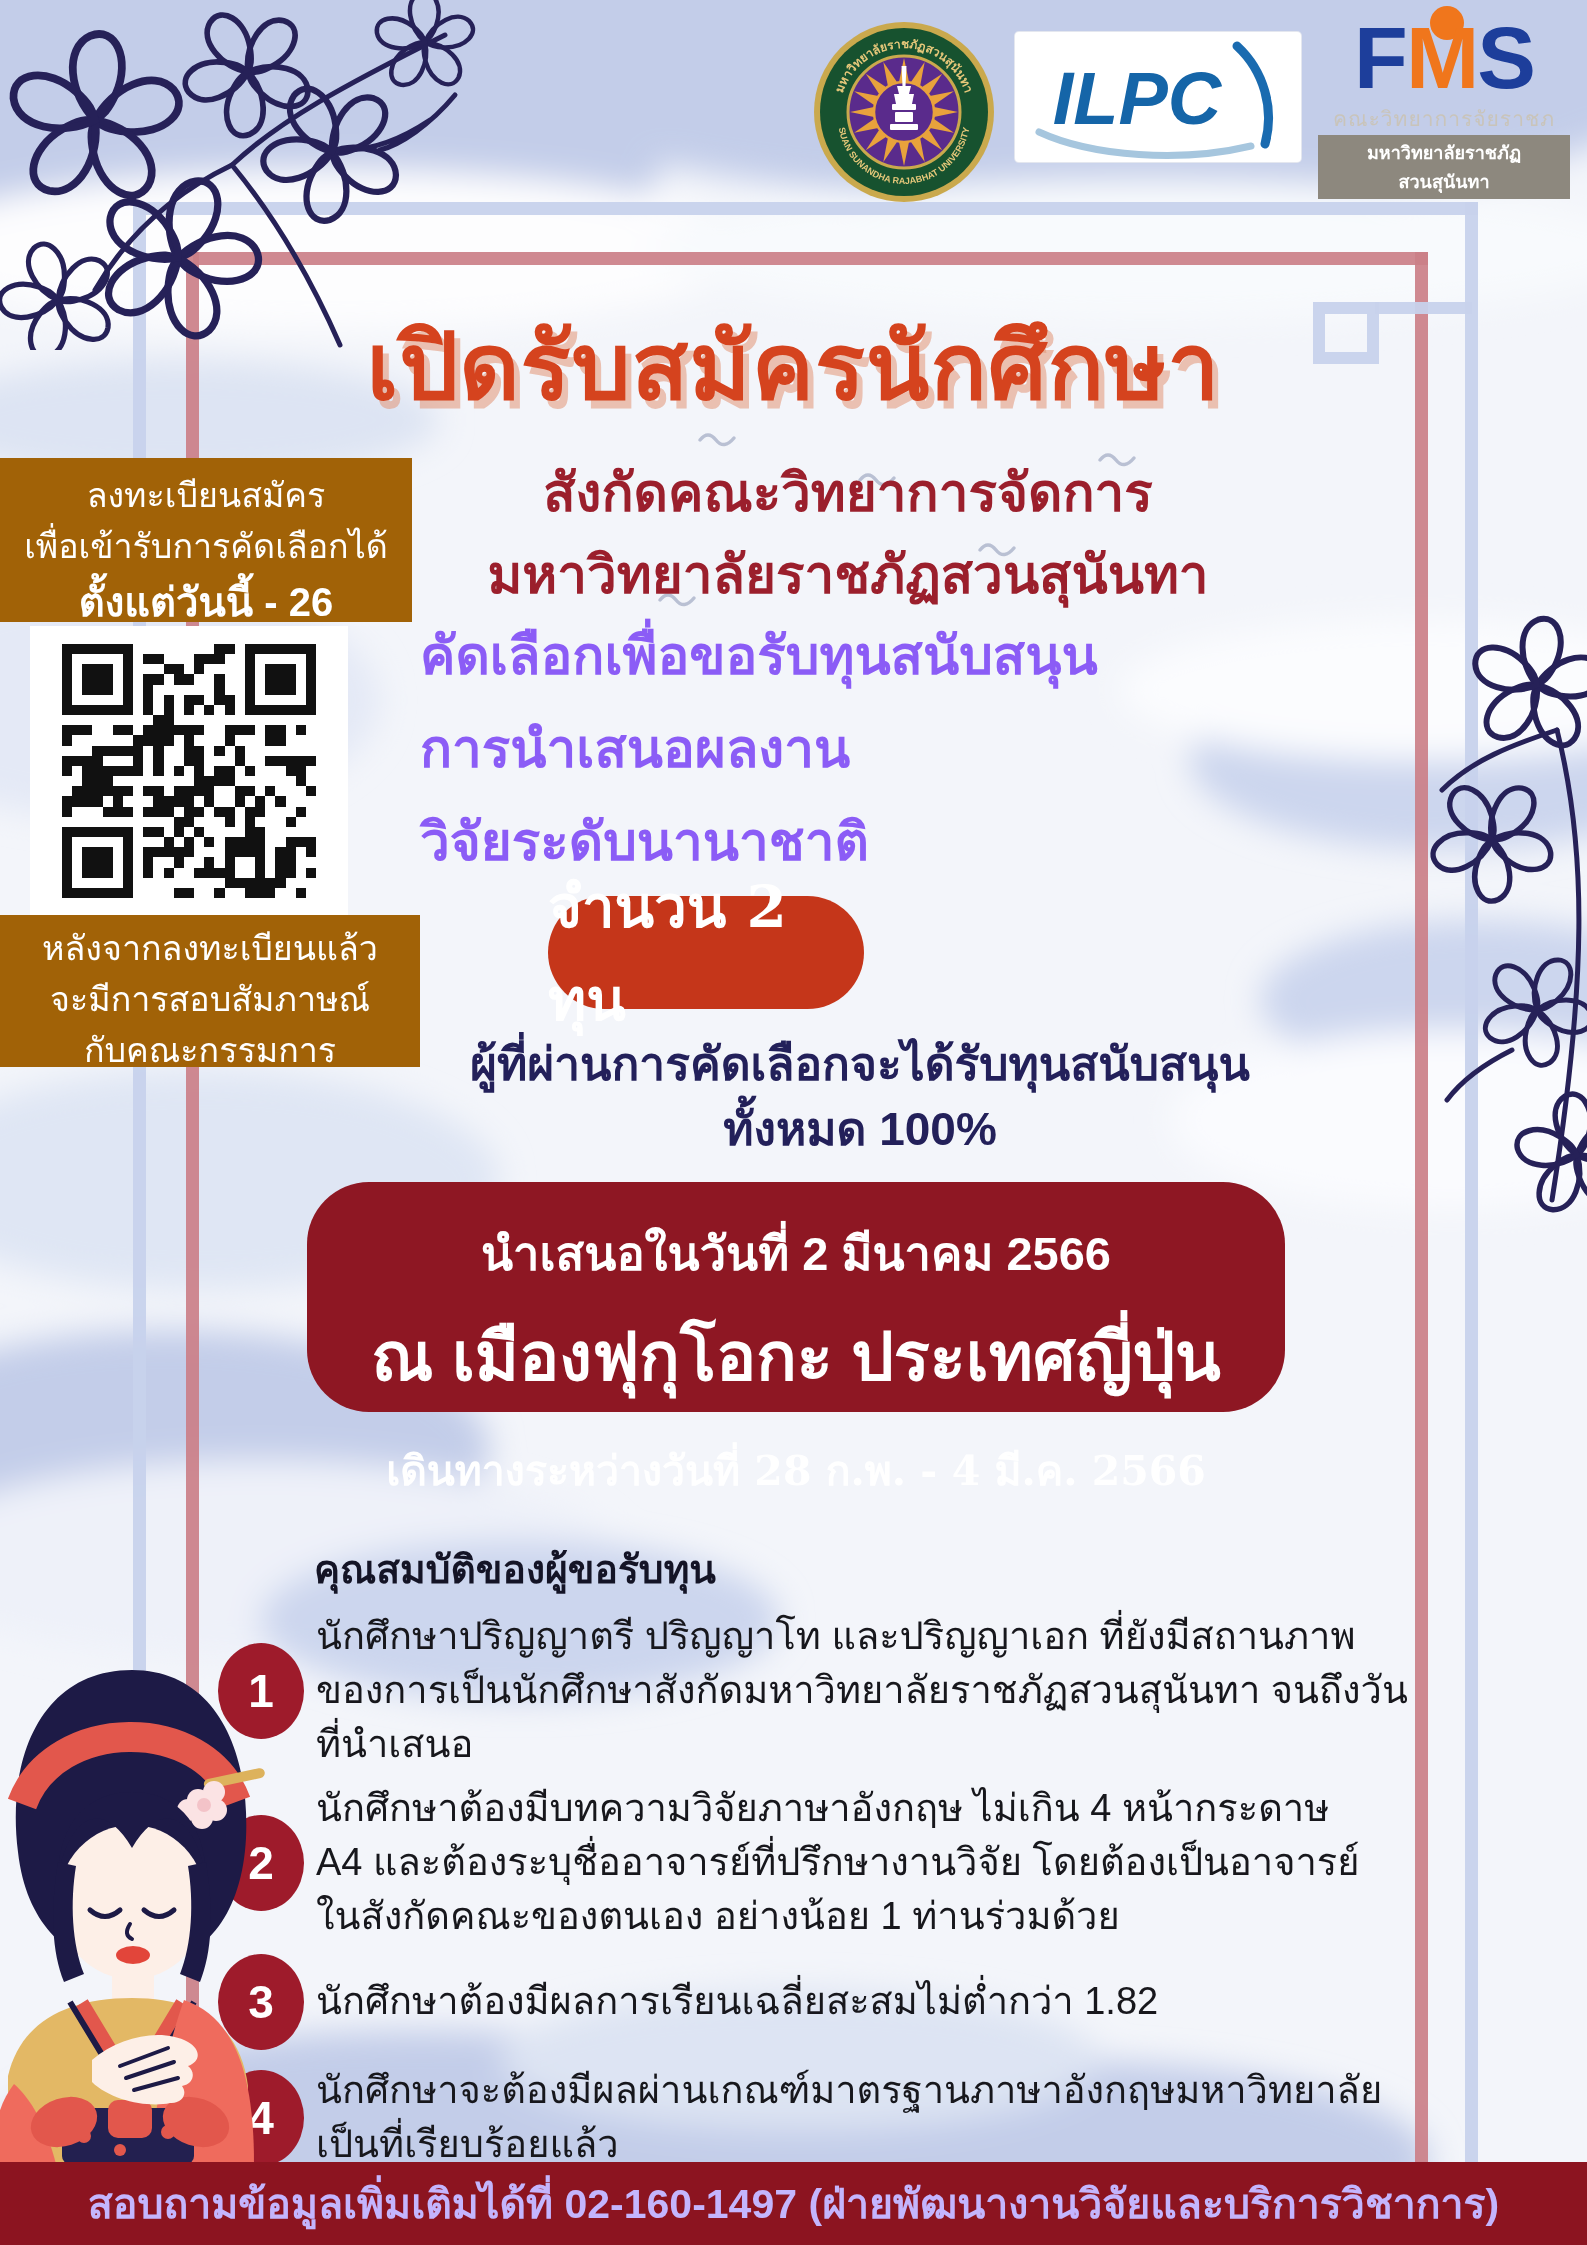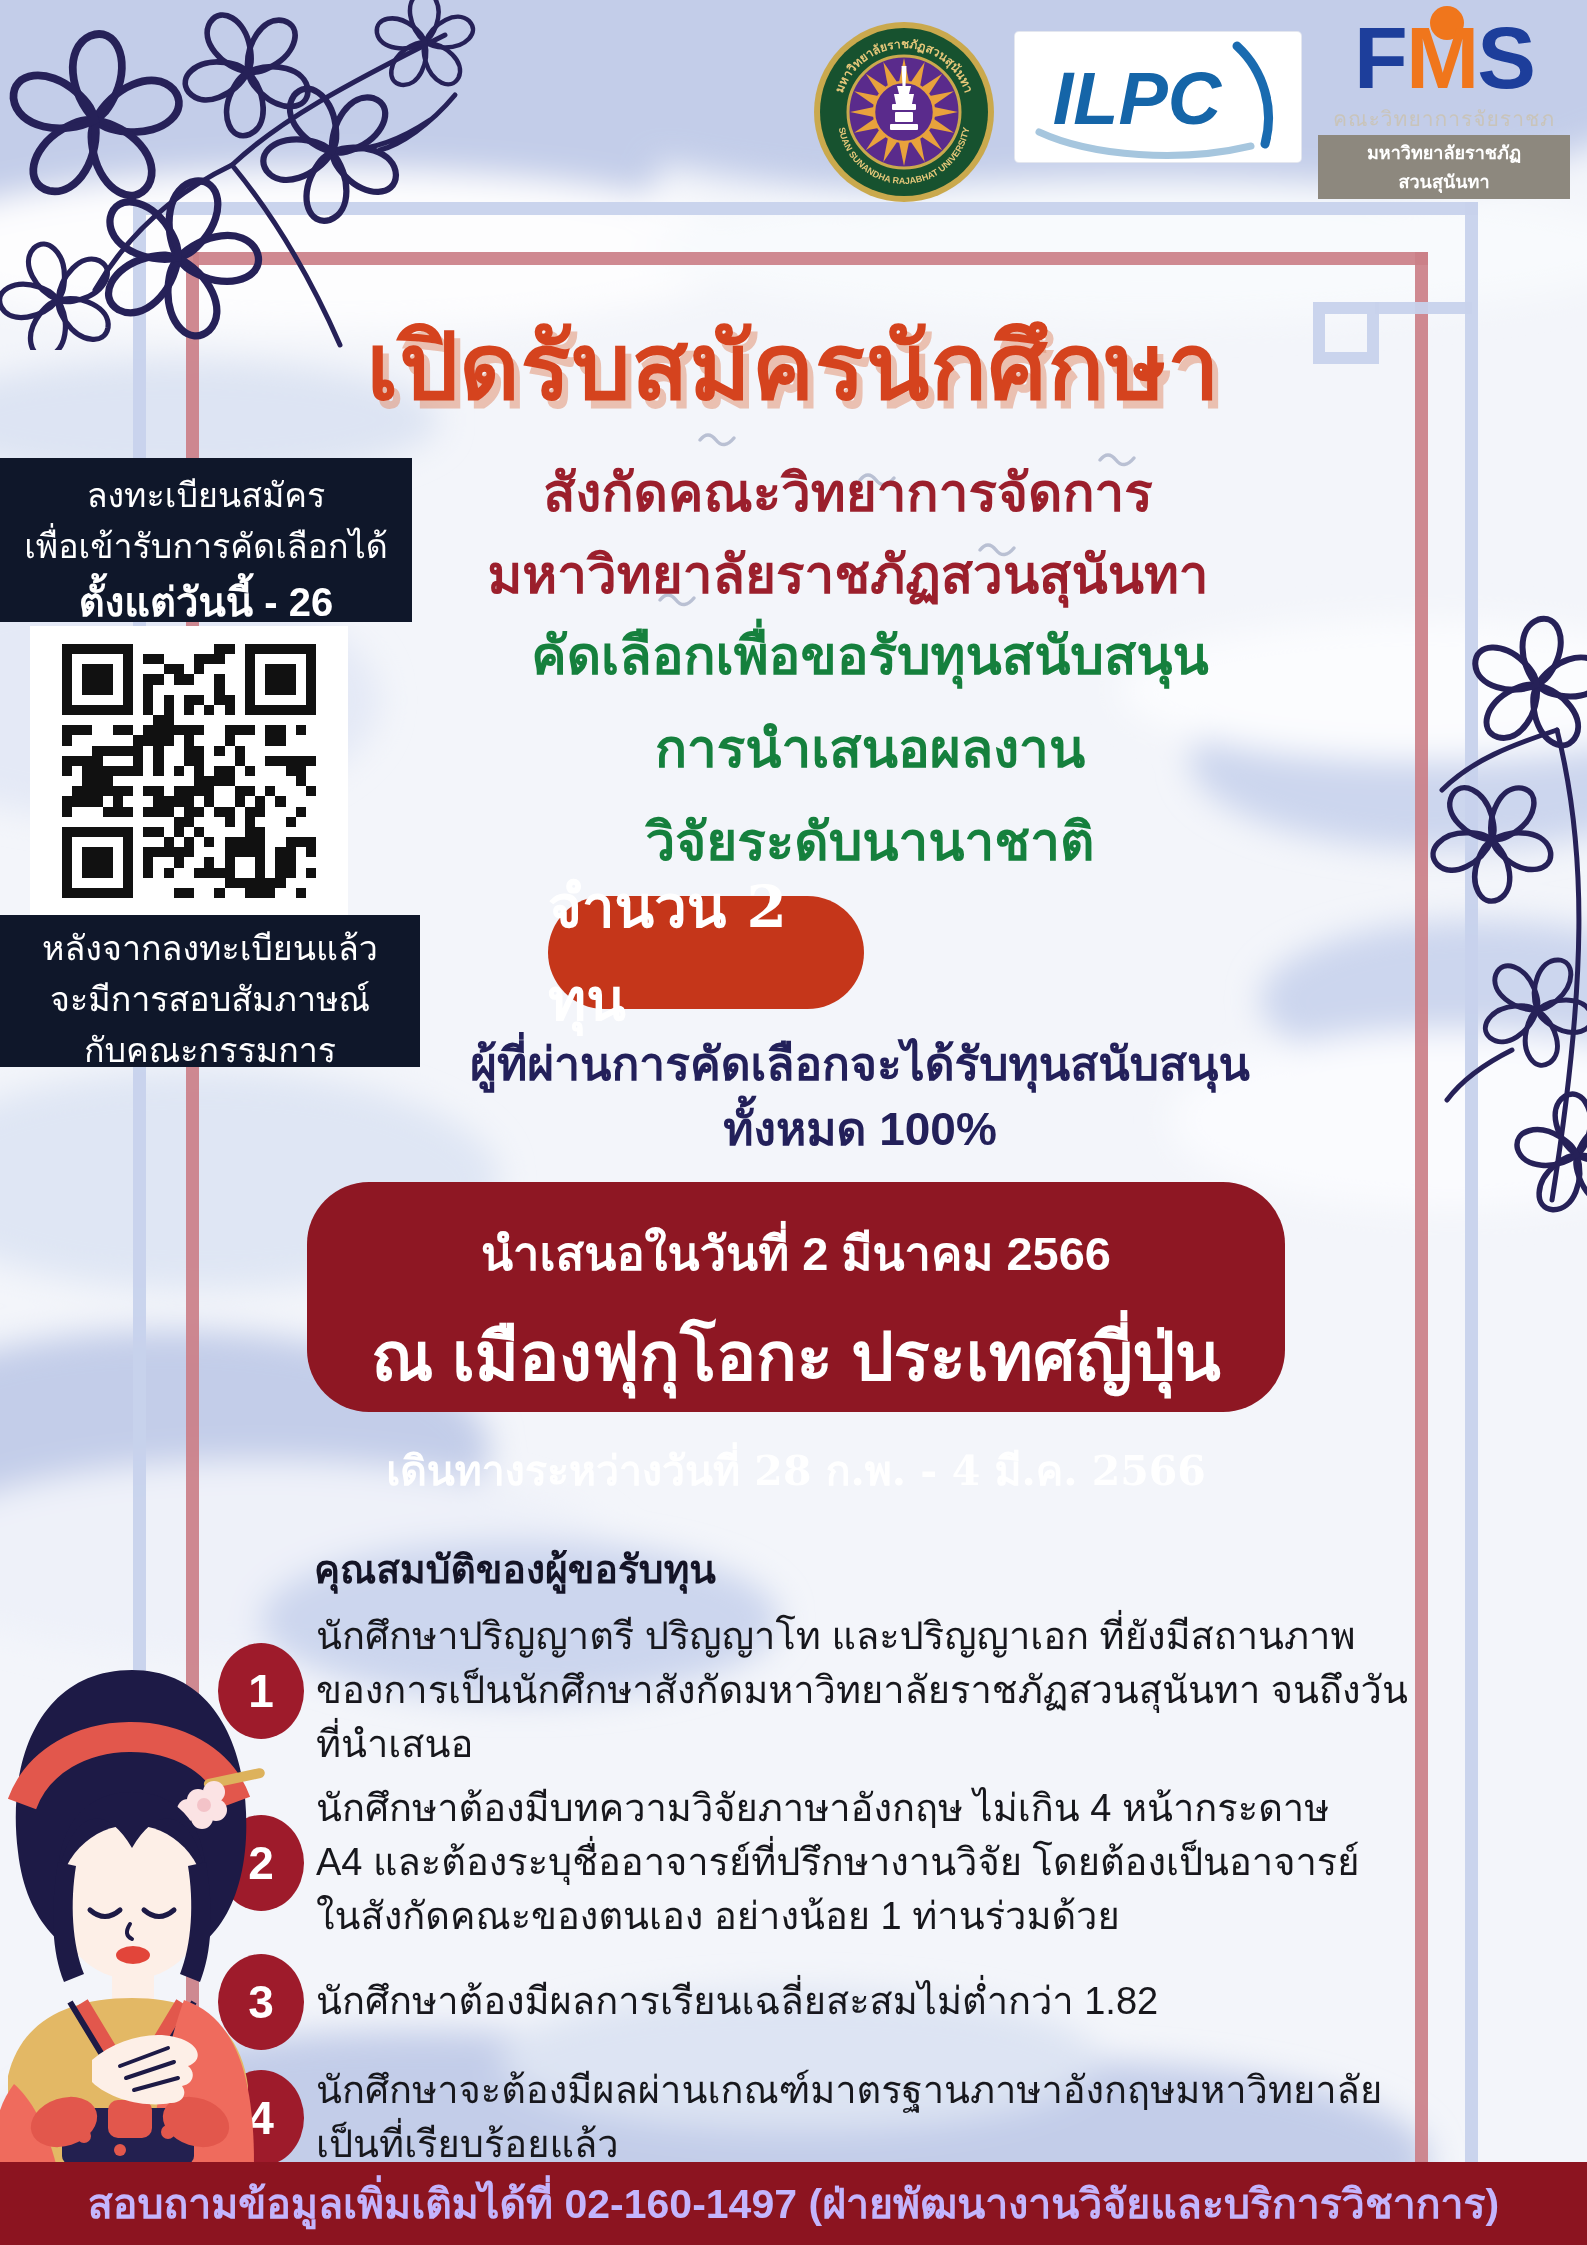--- a/index.html
+++ b/index.html
@@ -18,26 +18,26 @@
   .fms-letters{font-weight:800;font-size:88px;line-height:1;letter-spacing:-2px;}
   .fms-f,.fms-s{color:#1d3e9b;}
   .fms-m{color:#f0761c;position:relative;}
   .fms-sub1{color:#c9c4ba;font-size:21px;letter-spacing:1px;text-align:center;}
   .fms-sub2{background:#8d887e;color:#fff;font-size:18px;font-weight:700;text-align:center;padding:3px 6px;}
   
   .main-title{width:100%;text-align:center;font-size:93px;font-weight:800;color:#d5431e;
     text-shadow:6px 8px 0 rgba(226,147,117,.55);letter-spacing:1px;}
   .subtitle{width:860px;text-align:center;font-size:53px;font-weight:700;color:#9b1f2c;line-height:1.55;}
   
-  .navy-box{background:#0f172a;color:#fff;text-align:center;}
+  .navy-box{background:#a16207;color:#fff;text-align:center;}
   .navy-box .l{font-size:34px;line-height:1.5;}
   .navy-box .l.big{font-size:40px;font-weight:700;}
   .qr-card{background:#fff;}
   
-  .headline{width:900px;text-align:center;font-size:53px;font-weight:800;color:#15803d;line-height:1.75;}
+  .headline{width:900px;text-align:left;font-size:53px;font-weight:800;color:#8b5cf6;line-height:1.75;}
   .pill{background:#c5361a;border-radius:60px;color:#fff;display:flex;align-items:center;justify-content:center;
     font-family:"DejaVu Serif",serif;font-size:58px;font-weight:600;}
   .support{width:900px;text-align:center;font-size:46px;font-weight:800;color:#23205a;line-height:1.42;}
   
   .event-box{background:#8e1723;border-radius:62px;color:#fff;text-align:center;}
   .event-l1{font-size:47px;font-weight:800;padding-top:34px;}
   .event-l2{font-size:67px;font-weight:800;margin-top:12px;}
   .event-l3{font-family:"DejaVu Serif",serif;font-size:41px;font-weight:600;margin-top:28px;}
   
   .quals{width:1190px;}

